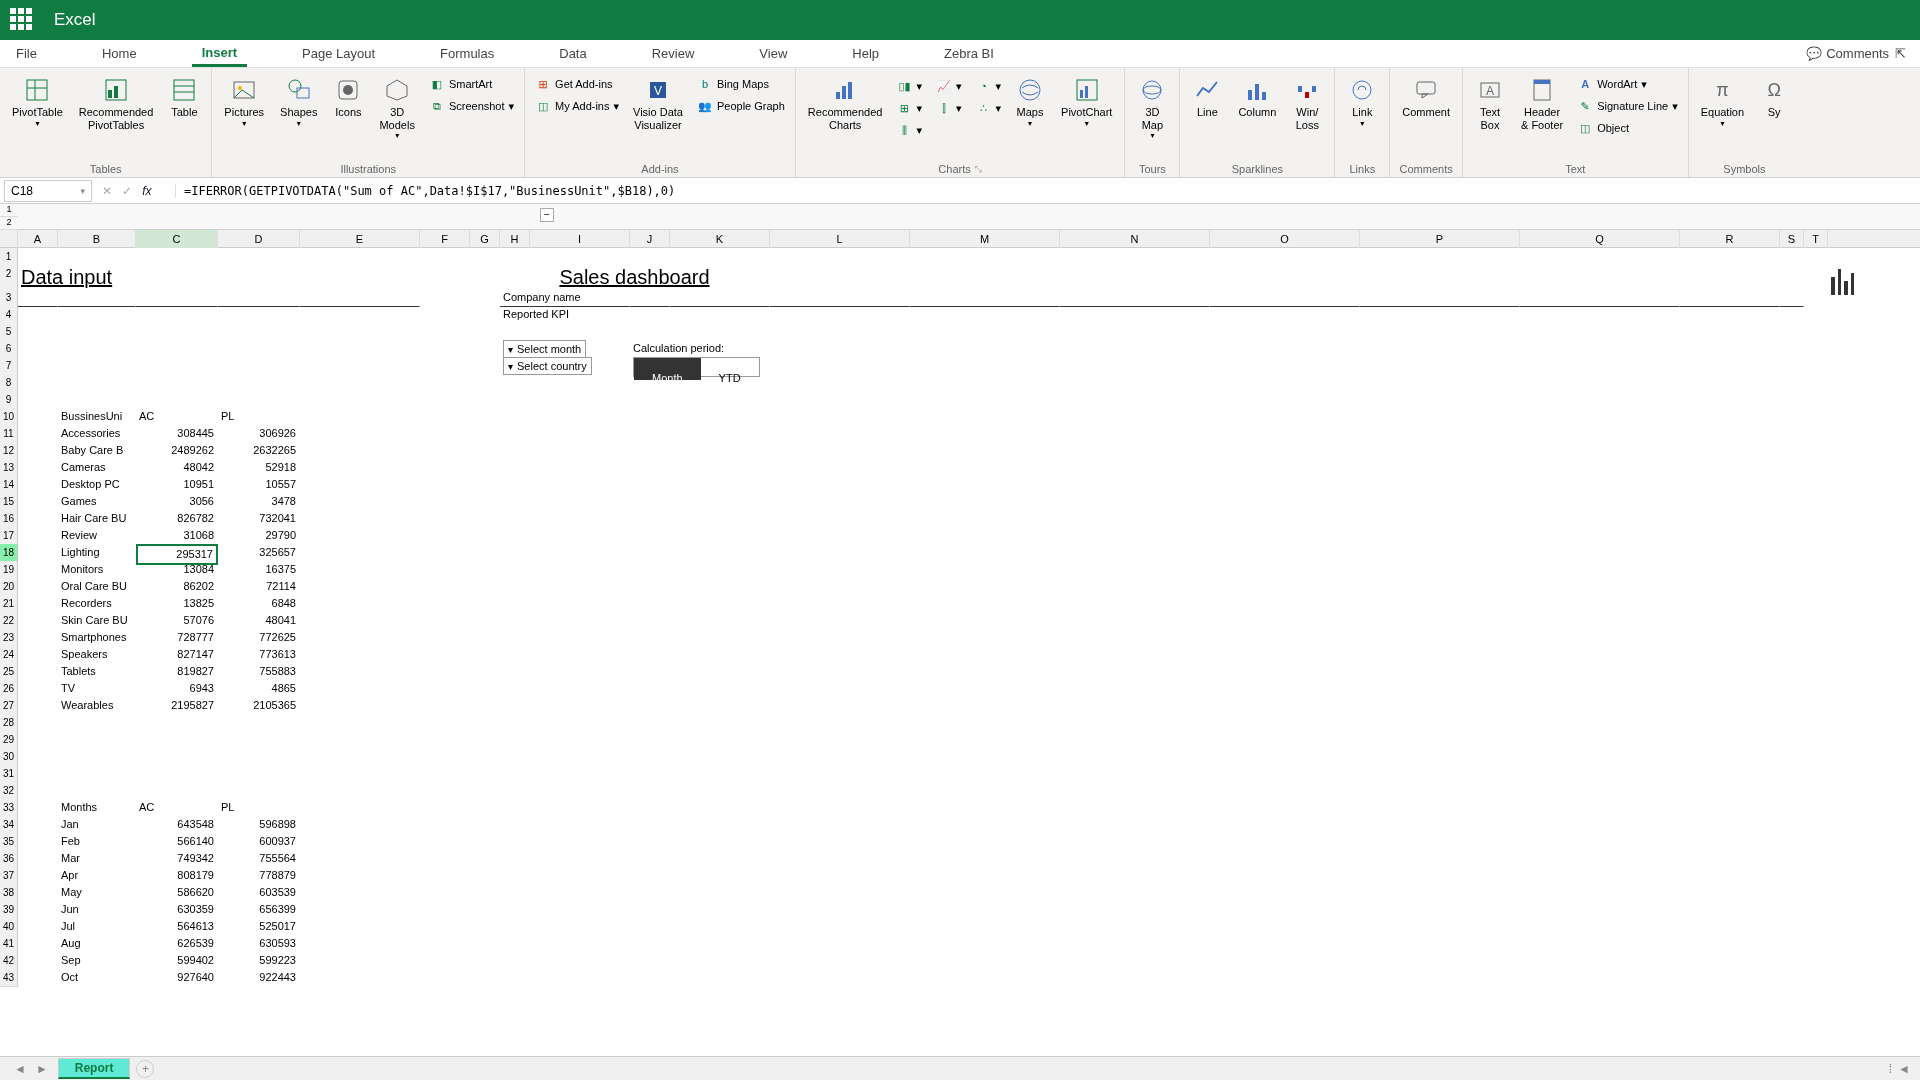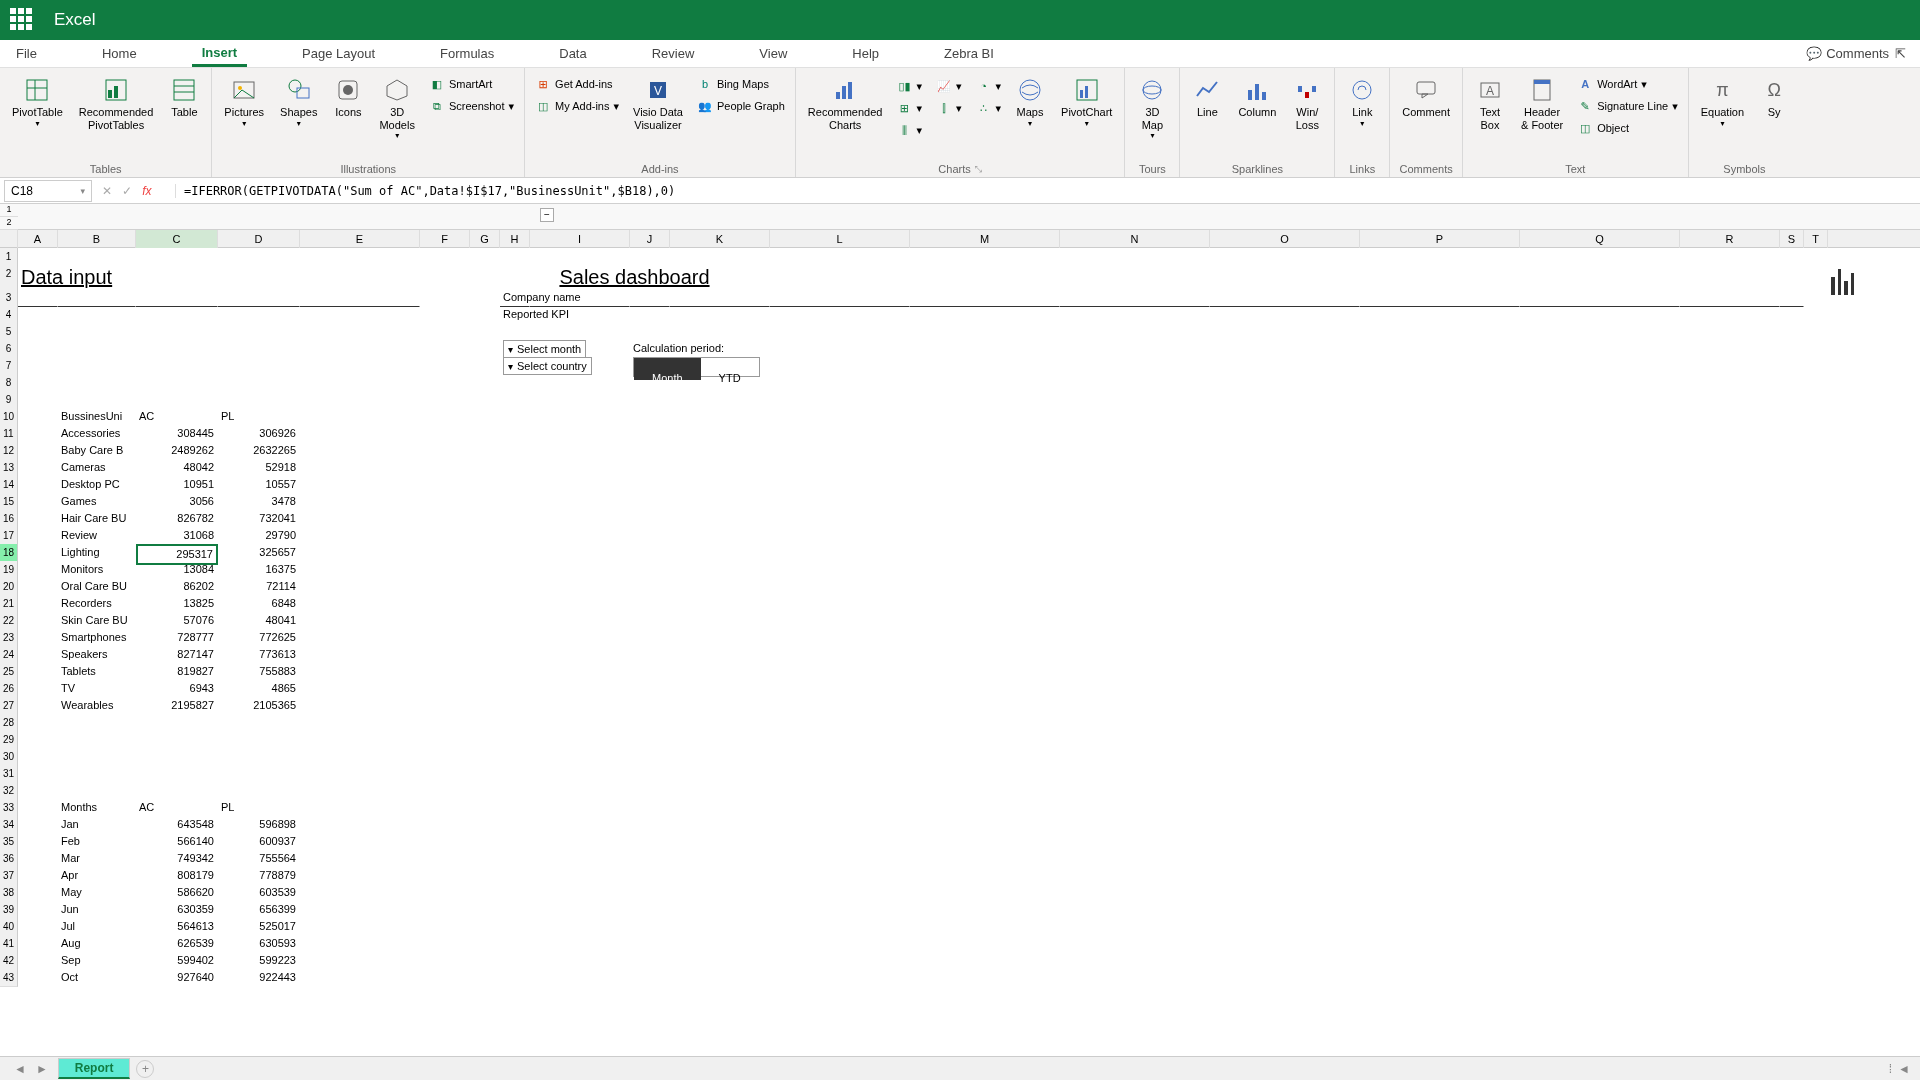--- a/index.html
+++ b/index.html
@@ -435,21 +435,21 @@
 </div>
 
 <div class="formula-area">
   <div class="name-box">
       <span>C18</span>
       <span class="dd">▾</span>
     </div>
   <div class="fx-controls">
     <span>✕</span>
     <span>✓</span>
-    <span style="font-style:italic;color:#ef4444;">fx</span>
+    <span style="font-style:italic;color:#0f172a;">fx</span>
   </div>
   <div class="formula-input">=IFERROR(GETPIVOTDATA("Sum of AC",Data!$I$17,"BusinessUnit",$B18),0)</div>
 </div>
 
 <div class="ruler-area">
   <div class="ruler-nums">
       <div>1</div>
       <div>2</div>
     </div>
   <div class="collapse">−</div>

